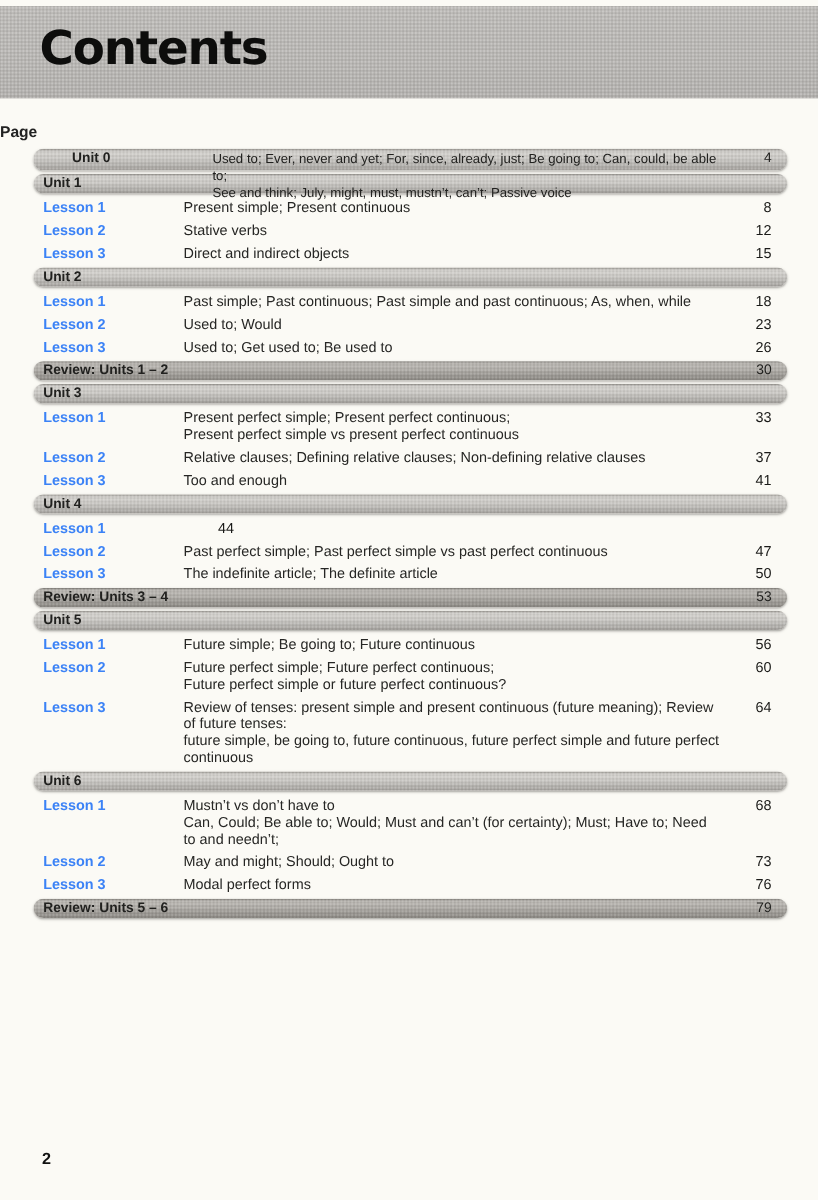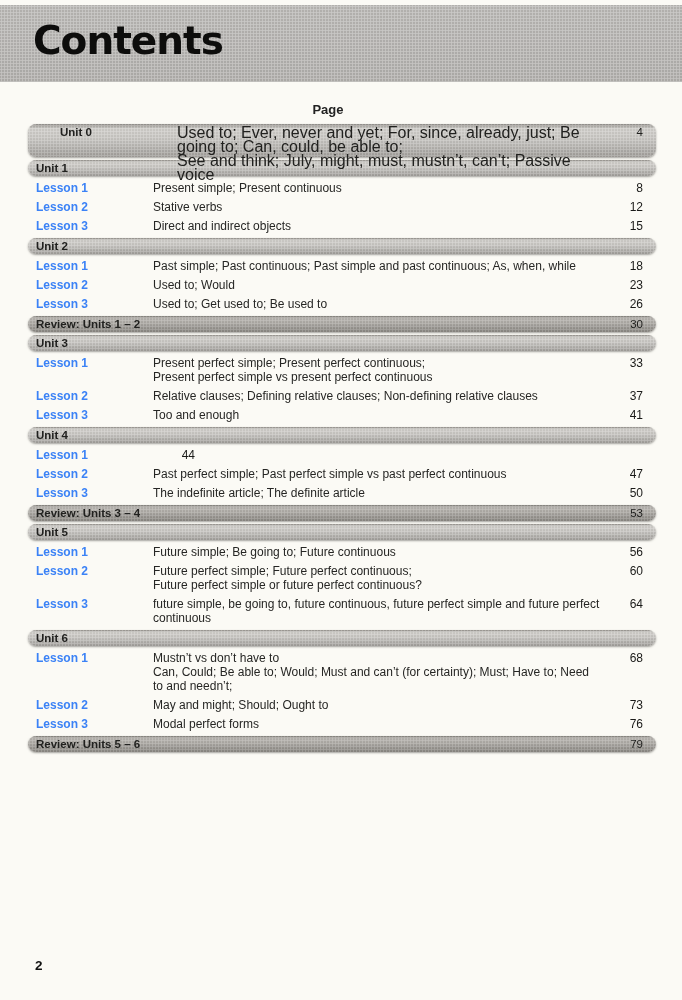--- a/index.html
+++ b/index.html
@@ -26,21 +26,21 @@
   .header-band h1 {
     font-family: "DejaVu Sans", sans-serif;
     font-weight: bold;
     font-size: 39px;
     letter-spacing: -1px;
     color: #0d0d0c;
     padding: 13px 0 0 33px;
   }
   
   .page-col-label {
-    text-align: center;
+    text-align: left;
     margin: 20px 26px 7px 0;
     font-size: 13px;
     font-weight: bold;
     font-family: "Liberation Sans", sans-serif;
     color: #222;
   }
   
   #toc { margin: 0 26px 0 28px; }
   .row { display: flex; align-items: flex-start; padding: 0 13px 0 8px; }
   .cell.label { width: 117px; flex: 0 0 117px; font-weight: bold; }
@@ -57,31 +57,31 @@
     background-position: 0 0, 1.5px 1.5px, 0 0;
   }
   .bar.unit {
     height: 16px;
     background-image:
       radial-gradient(rgba(255,255,255,.18) 1px, transparent 1.2px),
       radial-gradient(rgba(0,0,0,.06) 1px, transparent 1.2px),
       linear-gradient(180deg, #928f8a 0%, #d2d0cc 14%, #c9c7c3 45%, #b1afab 78%, #a19e9a 100%);
   }
   .bar.unit0 { height: 33px; }
-  .bar.unit0.unit { height: 33px; padding-left: 32px; }
+  .bar.unit0.unit { height: 18px; padding-left: 32px; }
   .bar.review {
     height: 16px;
     background-image:
       radial-gradient(rgba(255,255,255,.15) 1px, transparent 1.2px),
       radial-gradient(rgba(0,0,0,.07) 1px, transparent 1.2px),
       linear-gradient(180deg, #827f7a 0%, #bbb8b3 14%, #afaca7 45%, #96938e 80%, #8b8883 100%);
   }
   .bar .cell { font-size: 11.5px; line-height: 16px; color: #21211f; }
   .bar .cell.label { font-weight: bold; }
-  .bar.unit0 .cell.desc .line { font-size: 16px; line-height: 14px; }
+  .bar.unit0 .cell.desc .line { font-size: 11px; line-height: 14px; }
   .bar.unit0 .cell.desc { padding-top: 1.5px; }
   .bar .cell.page { font-weight: normal; }
 
   
   .lesson { margin: 5px 0; }
   .lesson .cell { font-size: 12px; line-height: 14px; }
   .lesson .cell.label { color: #3b82f6; }
   .lesson .cell.desc { color: #262624; }
   .lesson .cell.page { color: #1a1a18; }
 
@@ -233,20 +233,21 @@
       <span class="cell label">Lesson 2</span>
       <span class="cell desc">
         <span class="line">Future perfect simple; Future perfect continuous;</span>
         <span class="line">Future perfect simple or future perfect continuous?</span>
       </span>
       <span class="cell page">60</span>
     </div>
     <div class="row lesson">
       <span class="cell label">Lesson 3</span>
       <span class="cell desc">
+        <span class="line">Review of tenses: present simple and present continuous (future meaning); Review of future tenses:</span>
         <span class="line">future simple, be going to, future continuous, future perfect simple and future perfect continuous</span>
       </span>
       <span class="cell page">64</span>
     </div>
     <div class="row bar unit">
       <span class="cell label">Unit 6</span>
       <span class="cell desc"></span>
     </div>
     <div class="row lesson">
       <span class="cell label">Lesson 1</span>

